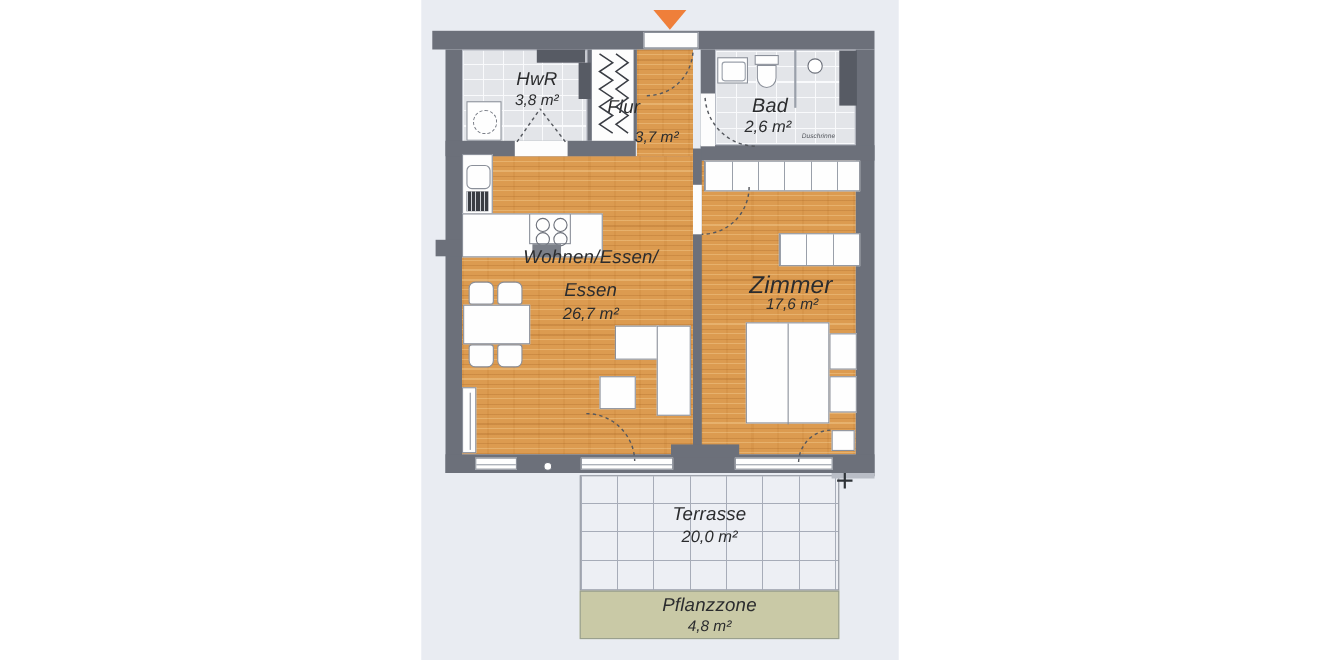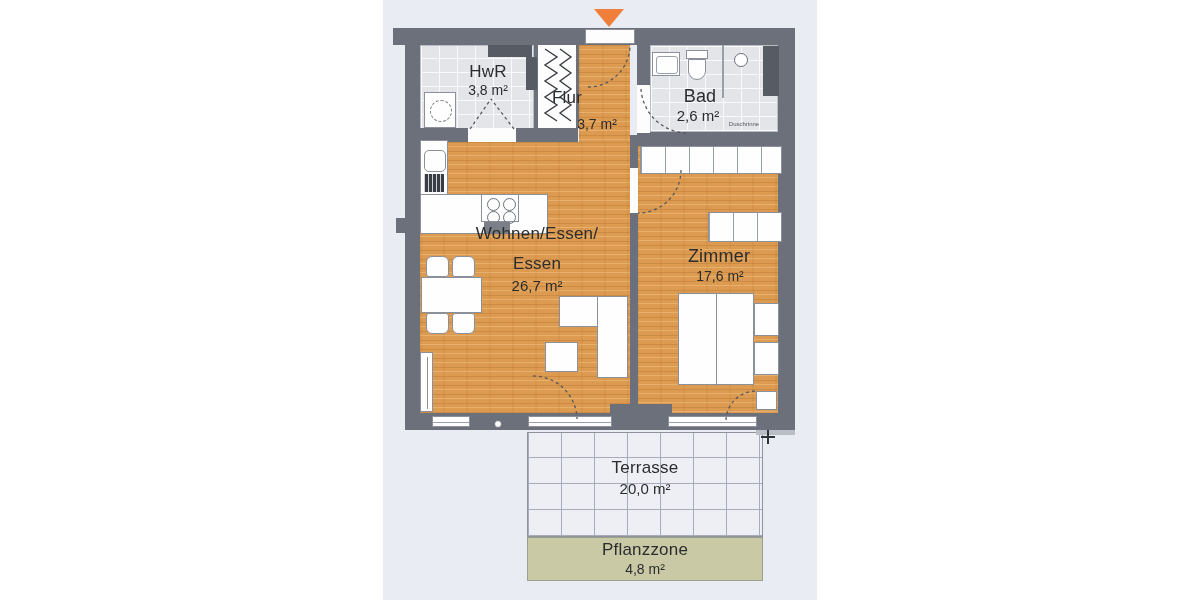--- a/index.html
+++ b/index.html
@@ -1,17 +1,17 @@
 <!DOCTYPE html>
 <html style="--page: #ffffff; --background-band: #e9ecf2; --wall: #6c707a; --wood: #dc9b50; --tile-floor: #e3e5e9; --terrace-tile: #edeff4; --terrace-joint: #a7acb8; --plant-zone: #c9c9a6; --entrance-marker: #ef7f3a; --furniture-outline: #8b909a;"><head>
 <meta charset="utf-8">
 <style>
   html,body{margin:0;padding:0;}
   body{width:1200px;height:600px;background:var(--page,#ffffff);font-family:"Liberation Sans",sans-serif;overflow:hidden;}
-  #stage{position:relative;width:1200px;height:600px;}
+  #stage{position:relative;width:1200px;height:600px;font-style:italic;}
   .abs{position:absolute;}
   .band{background:var(--background-band,#e9ecf2);}
   .wall{position:absolute;background:var(--wall,#6c707a);}
   .wood{
     background-color:var(--wood,#dc9b50);
     background-image:
       repeating-linear-gradient(180deg, rgba(150,85,25,.22) 0 1px, rgba(0,0,0,0) 1px 4px, rgba(255,228,175,.30) 4px 5px, rgba(0,0,0,0) 5px 9px),
       repeating-linear-gradient(90deg, rgba(185,115,40,.15) 0 2px, rgba(0,0,0,0) 2px 23px);
   }
   .tile{
@@ -145,21 +145,21 @@
   <div class="lbl name" style="left:525px;top:88px;width:84px;">Flur</div>
   <div class="lbl area" style="left:555px;top:116px;width:84px;">3,7 m²</div>
 
   <div class="lbl name" style="left:658px;top:86px;width:84px;font-size:18px;">Bad</div>
   <div class="lbl area" style="left:656px;top:107px;width:84px;font-size:15px;">2,6 m²</div>
 
   <div class="lbl name" style="left:462px;top:224px;width:150px;">Wohnen/Essen/</div>
   <div class="lbl name" style="left:462px;top:254px;width:150px;">Essen</div>
   <div class="lbl area" style="left:462px;top:277px;width:150px;font-size:15px;">26,7 m²</div>
 
-  <div class="lbl name" style="left:667px;top:246px;width:104px;font-size:18px;">Zimmer</div>
+  <div class="lbl name" style="left:667px;top:246px;width:104px;font-size:22px;">Zimmer</div>
   <div class="lbl area" style="left:668px;top:268px;width:104px;">17,6 m²</div>
 
   <div class="lbl name" style="left:595px;top:458px;width:100px;">Terrasse</div>
   <div class="lbl area" style="left:595px;top:480px;width:100px;font-size:15px;">20,0 m²</div>
 
   <div class="lbl name" style="left:585px;top:540px;width:120px;">Pflanzzone</div>
   <div class="lbl area" style="left:585px;top:561px;width:120px;">4,8 m²</div>
 
   <svg class="overlay" width="1200" height="600" viewBox="0 0 1200 600">
 

